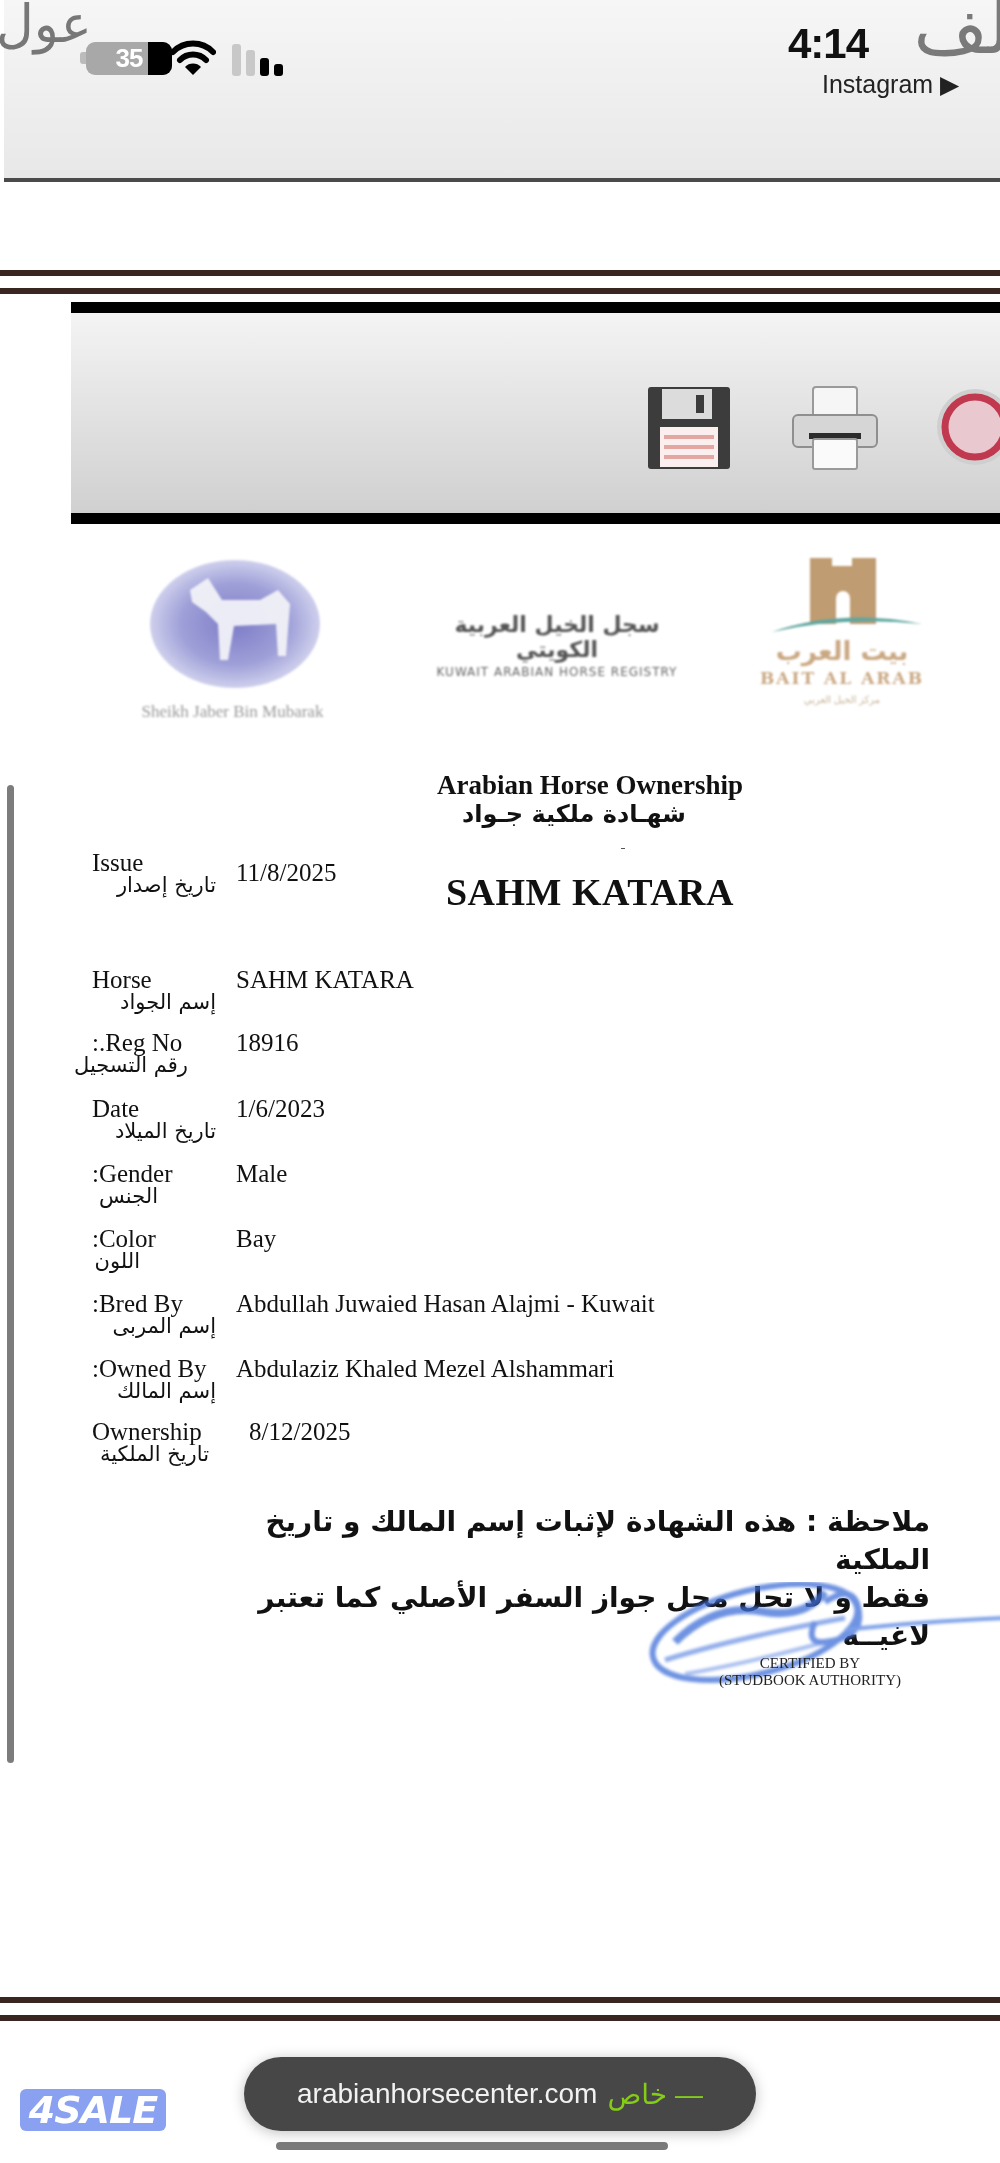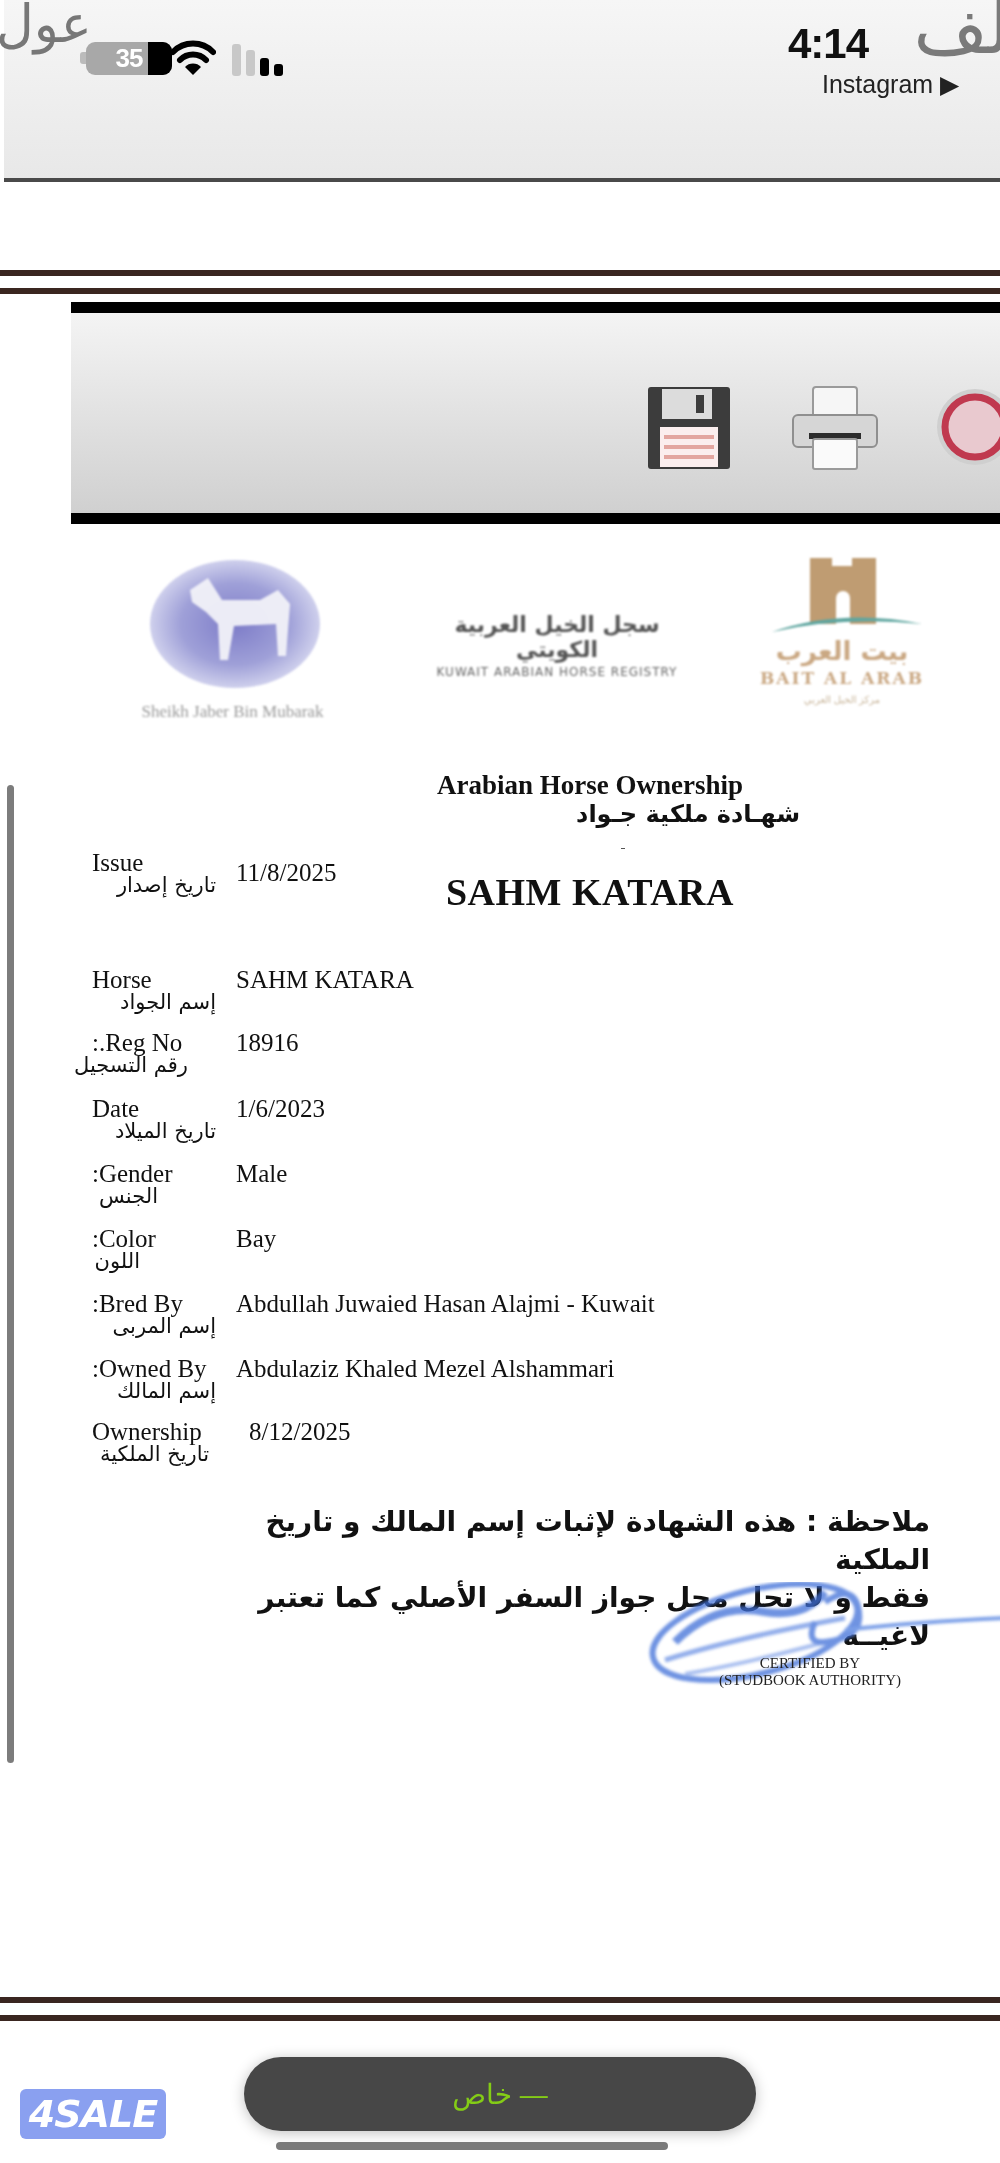--- a/index.html
+++ b/index.html
@@ -81,21 +81,21 @@
   .logo-bait .ar { position: absolute; top: 84px; width: 100%; text-align: center; font-family: "DejaVu Sans", sans-serif; font-weight: bold; font-size: 26px; color: #caa883; direction: rtl; }
   .logo-bait .en { position: absolute; top: 116px; width: 100%; text-align: center; font-family: "DejaVu Serif", serif; font-weight: bold; font-size: 17px; color: #caa883; letter-spacing: 2px; }
   .logo-bait .sub { position: absolute; top: 142px; width: 100%; text-align: center; font-size: 10px; color: #c8b59a; }
 
   
   .cert-title-en {
     position: absolute; left: 380px; top: 770px; width: 420px; text-align: center;
     font-weight: bold; font-size: 27px;
   }
   .cert-title-ar {
-    position: absolute; left: 380px; top: 800px; width: 420px; 
+    position: absolute; left: 364px; top: 800px; width: 420px; text-align: center;
     font-family: "DejaVu Sans", sans-serif; font-weight: bold; font-size: 24px; direction: rtl;
   }
   .cert-dash { position: absolute; left: 621px; top: 848px; width: 4px; height: 1px; background: #555; }
   .horse-heading {
     position: absolute; left: 380px; top: 870px; width: 420px; text-align: center;
     font-weight: bold; font-size: 38px; letter-spacing: 0.5px;
   }
 
   .field { position: absolute; left: 0; width: 1000px; height: 60px; }
   .field .label-en { position: absolute; left: 92px; top: 0; font-size: 25px; line-height: 26px; }
@@ -131,21 +131,21 @@
     display: flex; align-items: center; justify-content: center; gap: 10px;
     font-family: "Liberation Sans", sans-serif; font-size: 28px;
   }
   .url-pill .domain { color: #f2f2f2; }
   .url-pill .private { color: #84cc16; direction: rtl; }
   .home-indicator {
     position: absolute; left: 276px; top: 2142px; width: 392px; height: 8px;
     background: #7a7a7a; border-radius: 4px;
   }
   .badge-4sale {
-    position: absolute; left: 20px; top: 2089px; width: 146px; height: 50px;
+    position: absolute; left: 20px; top: 2089px; width: 146px; height: 42px;
     background: #8aa0f0; border-radius: 6px;
     display: flex; align-items: center; justify-content: center;
     font-family: "DejaVu Sans", sans-serif; font-weight: bold; font-style: italic;
     font-size: 38px; color: #fff; letter-spacing: -1px;
   }
 </style>
 </head>
 <body>
 
 <div class="status-bar">
@@ -292,17 +292,18 @@
 <div class="certified">
   <div>CERTIFIED BY</div>
   <div>(STUDBOOK AUTHORITY)</div>
 </div>
 
 <div class="scrollbar"></div>
 
 <div class="double-line" style="top:1997px;"></div>
 
 <div class="url-pill">
+  <span class="domain">arabianhorsecenter.com</span>
   <span class="private">— خاص</span>
 </div>
 <div class="home-indicator"></div>
 
 <div class="badge-4sale">4SALE</div>
 
 </body></html>

